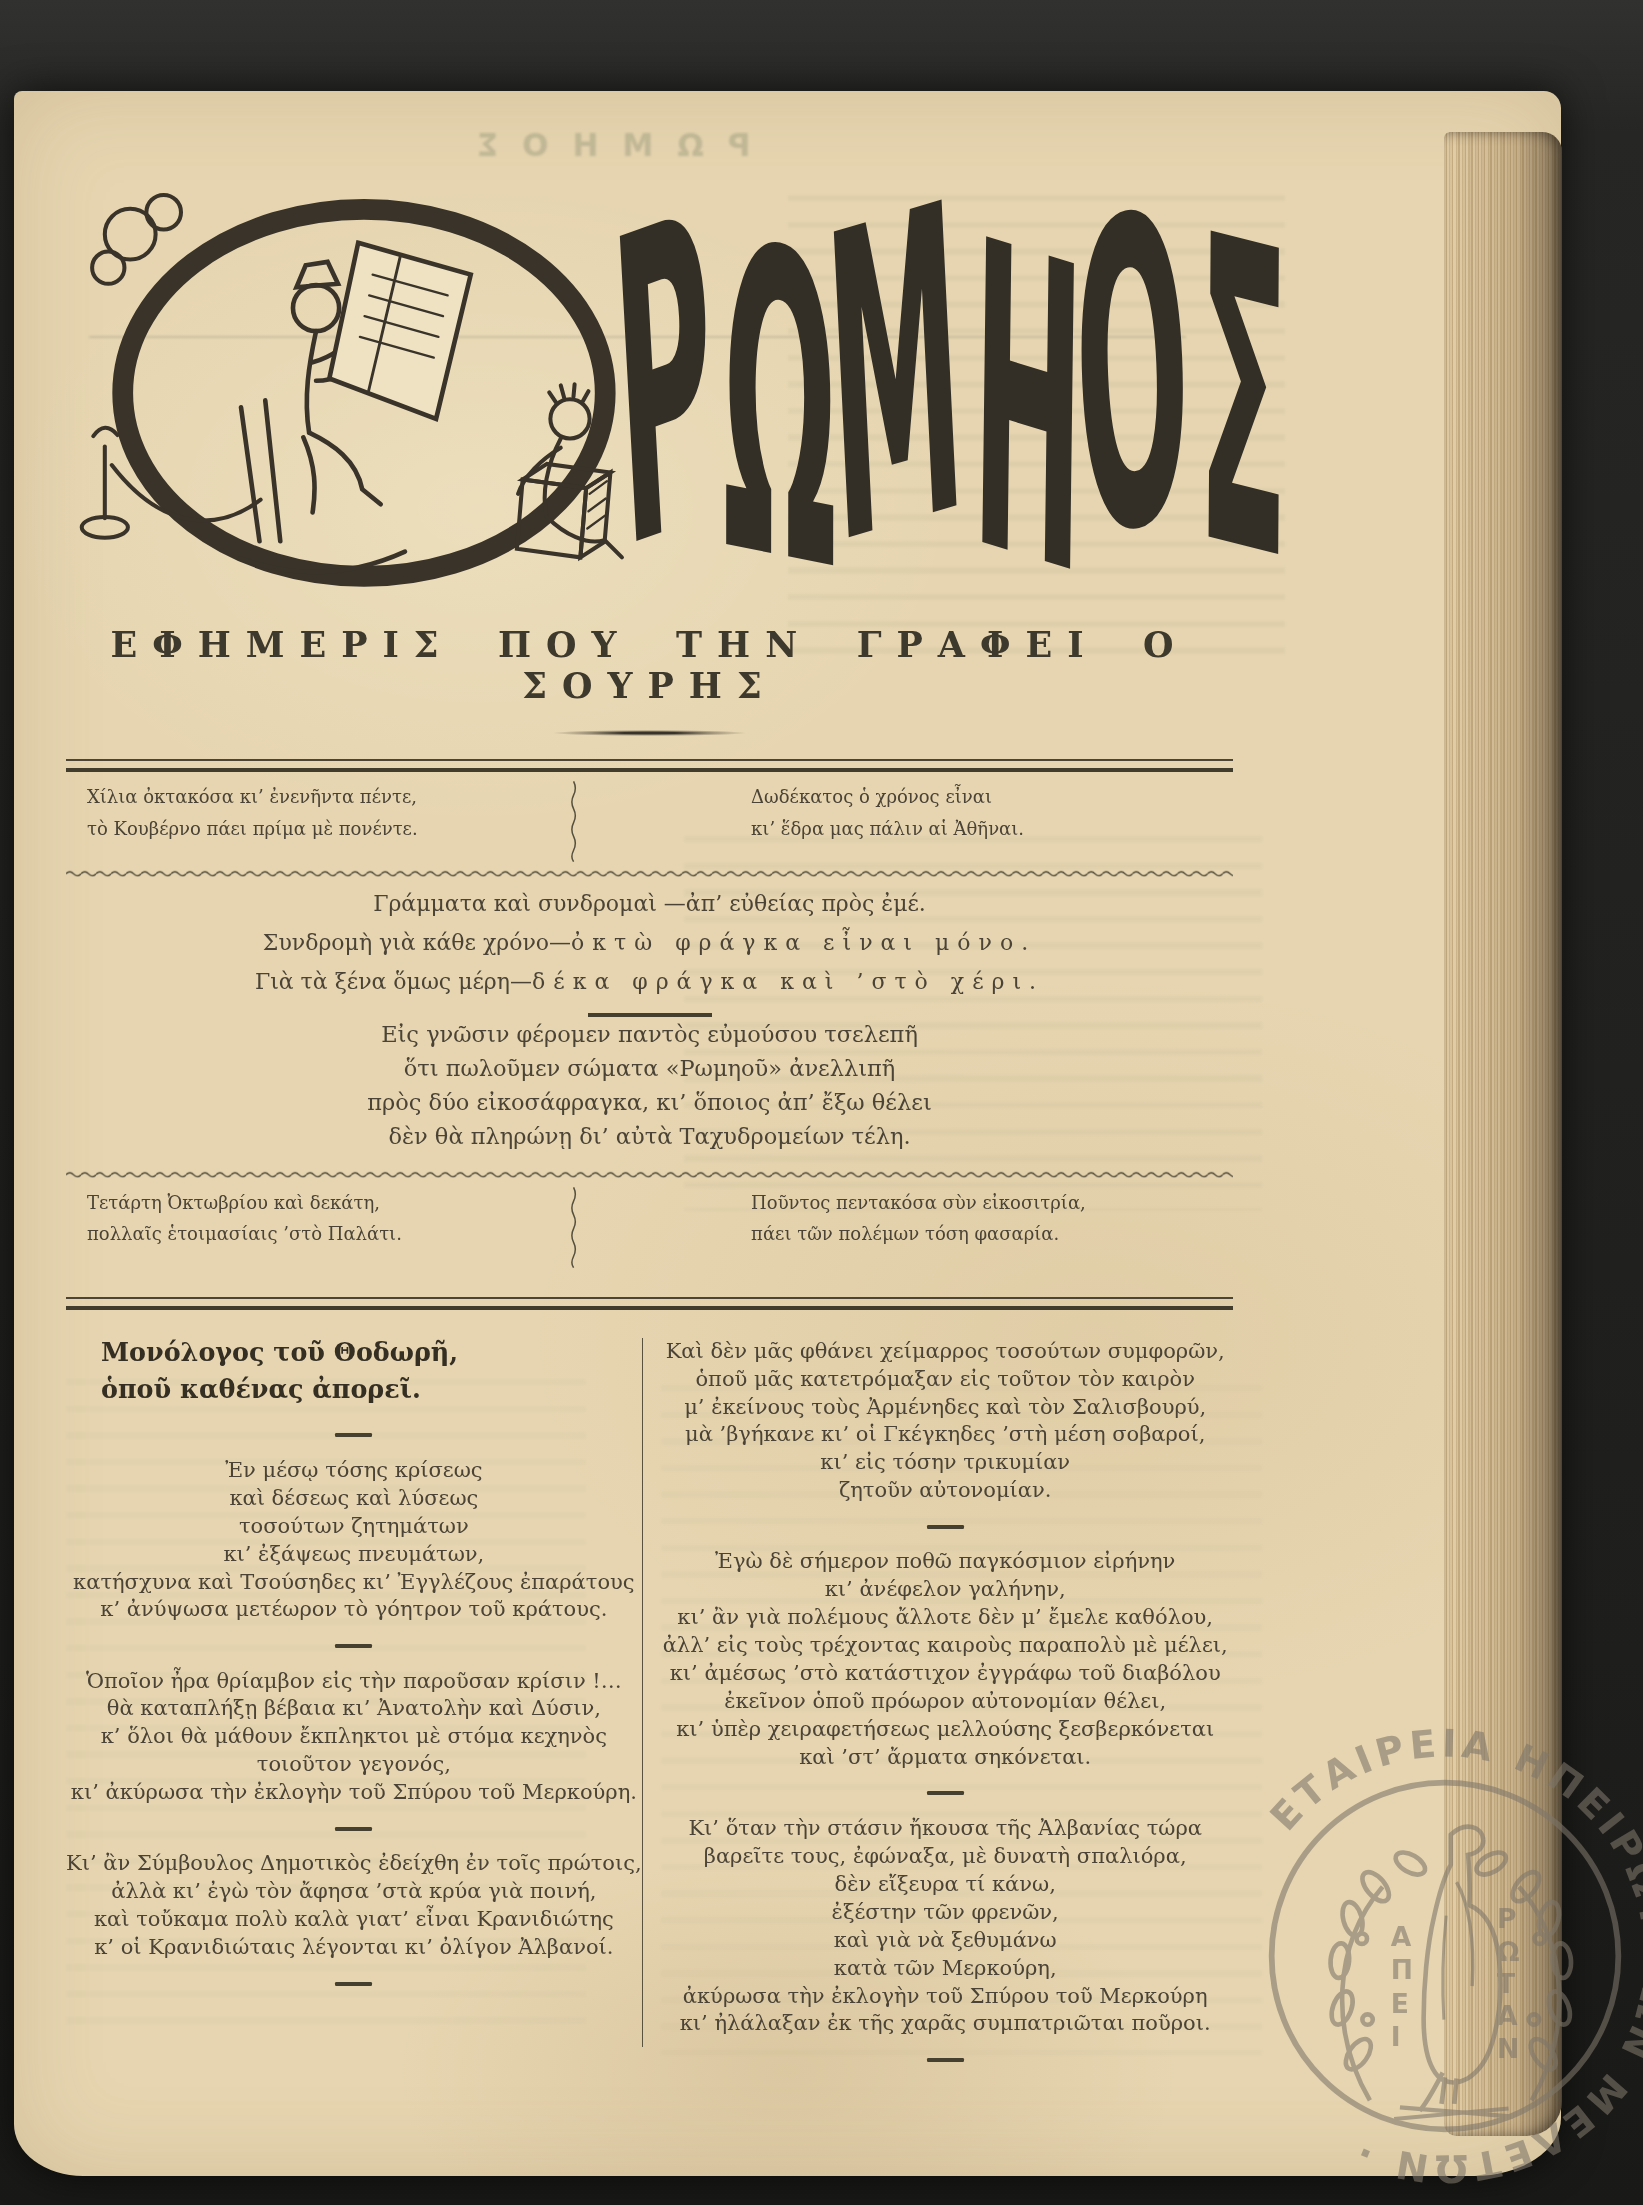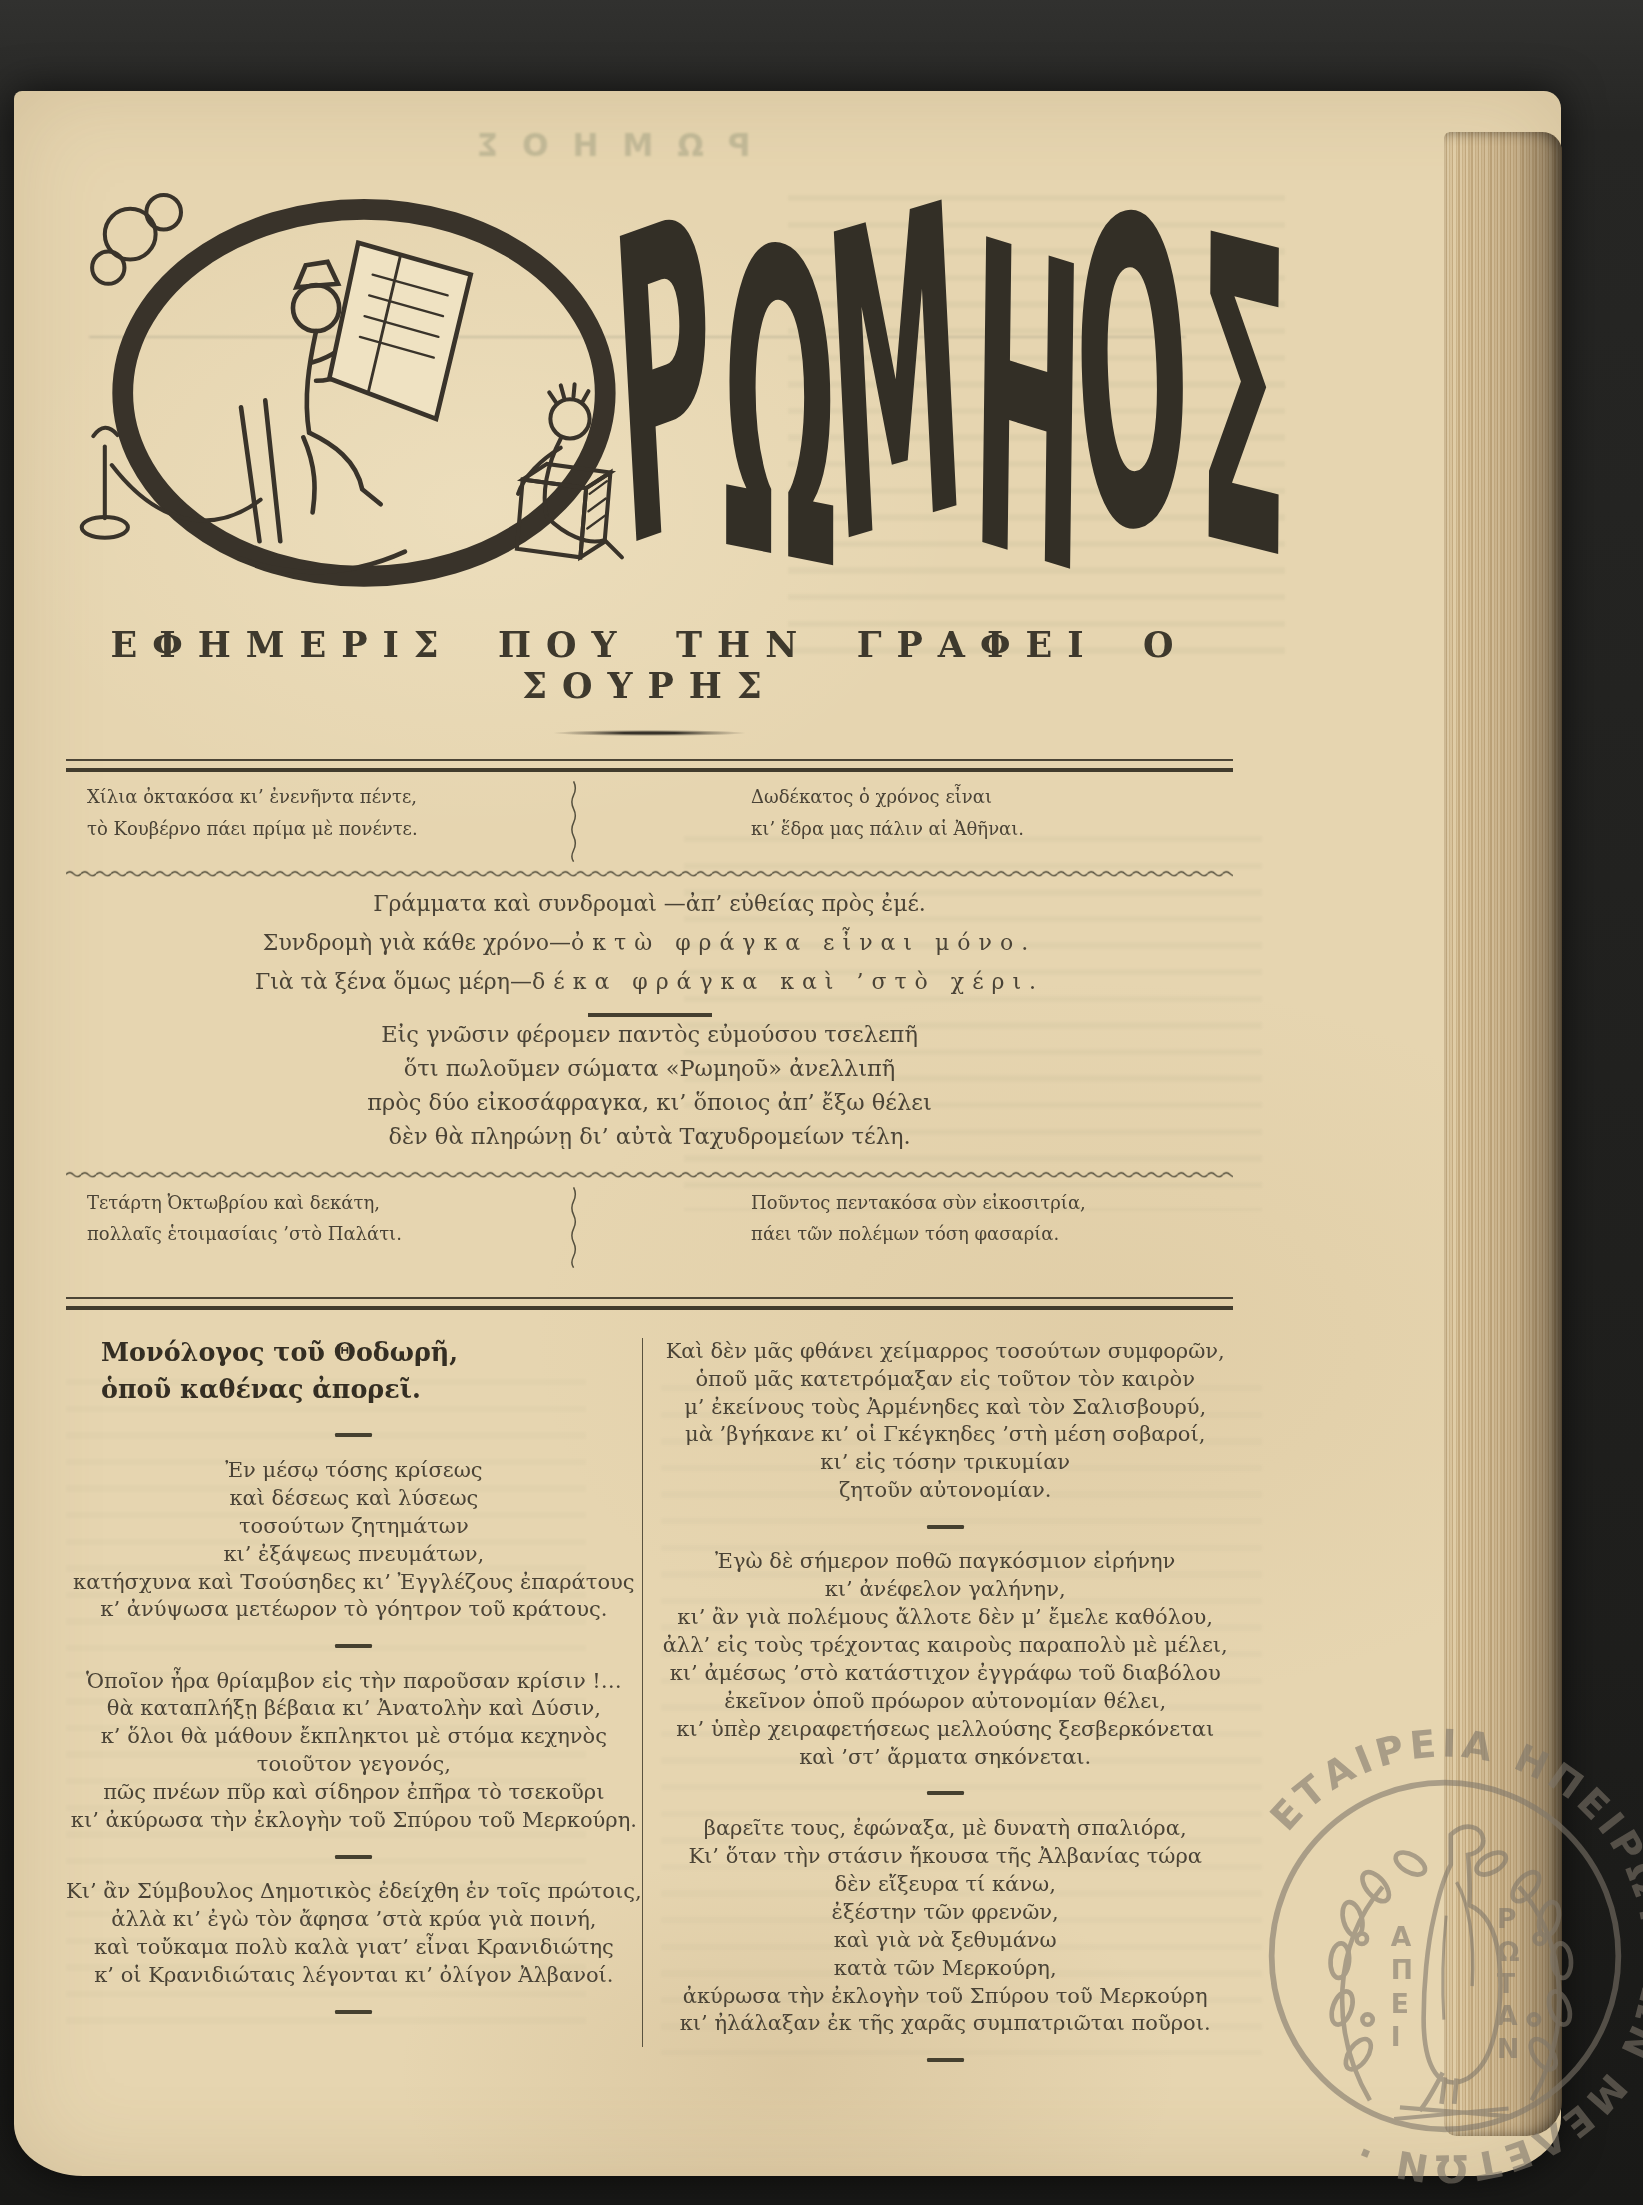--- a/index.html
+++ b/index.html
@@ -229,21 +229,20 @@
             <div class="pline">κι’ ἐξάψεως πνευμάτων,</div>
             <div class="pline">κατήσχυνα καὶ Τσούσηδες κι’ Ἐγγλέζους ἐπαράτους</div>
             <div class="pline">κ’ ἀνύψωσα μετέωρον τὸ γόητρον τοῦ κράτους.</div>
           </div>
         <div class="sep"></div>
         <div class="stanza">
             <div class="pline">Ὁποῖον ἦρα θρίαμβον εἰς τὴν παροῦσαν κρίσιν !…</div>
             <div class="pline">θὰ καταπλήξῃ βέβαια κι’ Ἀνατολὴν καὶ Δύσιν,</div>
             <div class="pline">κ’ ὅλοι θὰ μάθουν ἔκπληκτοι μὲ στόμα κεχηνὸς</div>
             <div class="pline">τοιοῦτον γεγονός,</div>
-            <div class="pline">πῶς πνέων πῦρ καὶ σίδηρον ἐπῆρα τὸ τσεκοῦρι</div>
             <div class="pline">κι’ ἀκύρωσα τὴν ἐκλογὴν τοῦ Σπύρου τοῦ Μερκούρη.</div>
           </div>
         <div class="sep"></div>
         <div class="stanza">
             <div class="pline">Κι’ ἂν Σύμβουλος Δημοτικὸς ἐδείχθη ἐν τοῖς πρώτοις,</div>
             <div class="pline">ἀλλὰ κι’ ἐγὼ τὸν ἄφησα ’στὰ κρύα γιὰ ποινή,</div>
             <div class="pline">καὶ τοὔκαμα πολὺ καλὰ γιατ’ εἶναι Κρανιδιώτης</div>
             <div class="pline">κ’ οἱ Κρανιδιώταις λέγονται κι’ ὀλίγον Ἀλβανοί.</div>
           </div>
         <div class="sep"></div>
@@ -264,22 +263,22 @@
             <div class="pline">κι’ ἀνέφελον γαλήνην,</div>
             <div class="pline">κι’ ἂν γιὰ πολέμους ἄλλοτε δὲν μ’ ἔμελε καθόλου,</div>
             <div class="pline">ἀλλ’ εἰς τοὺς τρέχοντας καιροὺς παραπολὺ μὲ μέλει,</div>
             <div class="pline">κι’ ἀμέσως ’στὸ κατάστιχον ἐγγράφω τοῦ διαβόλου</div>
             <div class="pline">ἐκεῖνον ὁποῦ πρόωρον αὐτονομίαν θέλει,</div>
             <div class="pline">κι’ ὑπὲρ χειραφετήσεως μελλούσης ξεσβερκόνεται</div>
             <div class="pline">καὶ ’στ’ ἄρματα σηκόνεται.</div>
           </div>
         <div class="sep"></div>
         <div class="stanza">
+            <div class="pline">Κι’ ὅταν τὴν στάσιν ἤκουσα τῆς Ἀλβανίας τώρα</div>
             <div class="pline">βαρεῖτε τους, ἐφώναξα, μὲ δυνατὴ σπαλιόρα,</div>
-            <div class="pline">Κι’ ὅταν τὴν στάσιν ἤκουσα τῆς Ἀλβανίας τώρα</div>
             <div class="pline">δὲν εἴξευρα τί κάνω,</div>
             <div class="pline">ἐξέστην τῶν φρενῶν,</div>
             <div class="pline">καὶ γιὰ νὰ ξεθυμάνω</div>
             <div class="pline">κατὰ τῶν Μερκούρη,</div>
             <div class="pline">ἀκύρωσα τὴν ἐκλογὴν τοῦ Σπύρου τοῦ Μερκούρη</div>
             <div class="pline">κι’ ἠλάλαξαν ἐκ τῆς χαρᾶς συμπατριῶται ποῦροι.</div>
           </div>
         <div class="sep"></div>
       </div>
     </div>

